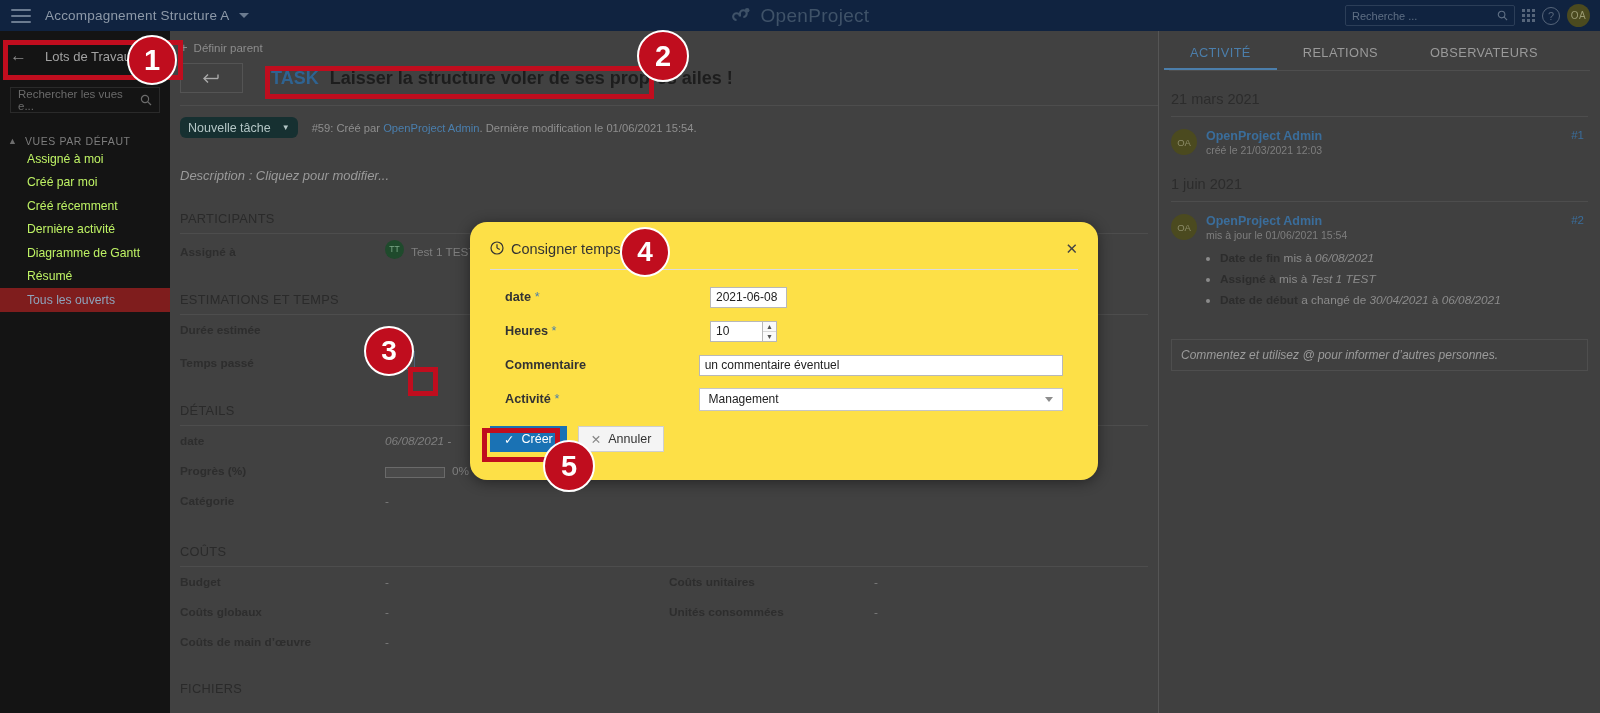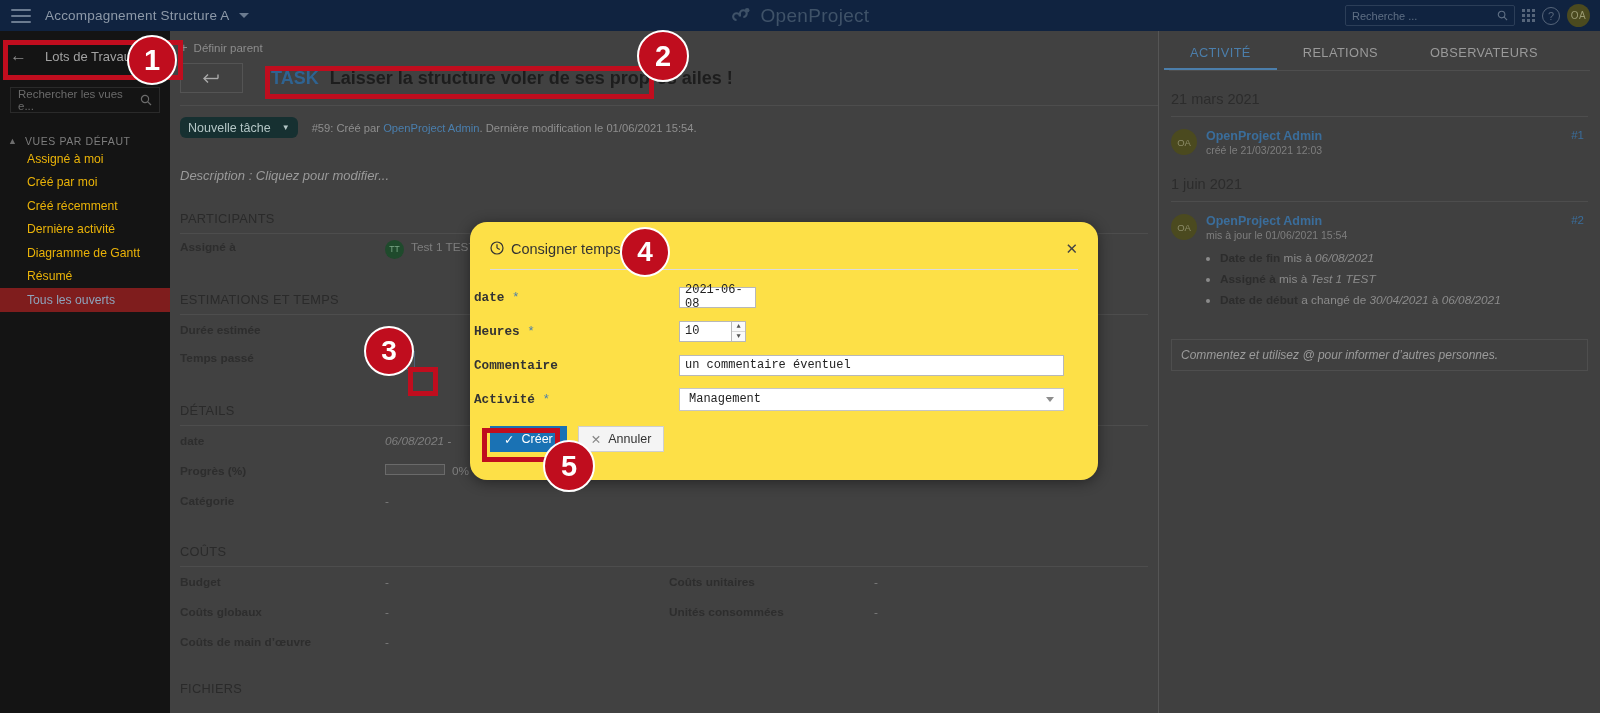--- a/index.html
+++ b/index.html
@@ -42,21 +42,21 @@
   #sb-head { height: 50px; display: flex; align-items: center; padding: 0 10px; }
   #sb-back { color: #8b8b8b; font-size: 17px; margin-right: 18px; cursor: pointer; }
   #sb-title { color: #a2a2a2; font-size: 13px; }
   #sb-search { margin: 6px 10px 0 10px; height: 26px; border: 1px solid #2a2a2a;
     display: flex; align-items: center; padding: 0 7px; }
   #sb-search .ph { color: #6b6b6b; font-size: 11.5px; flex: 1; }
   .sb-group { margin-top: 22px; display: flex; align-items: center; padding-left: 8px; }
   .sb-group .chev { color: #6e6e6e; font-size: 9px; margin-right: 8px; }
   .sb-group .lbl { color: #7d7d7d; font-size: 10.5px; letter-spacing: .6px; text-align: center; }
   .sb-item { height: 23.5px; display: flex; align-items: center; padding-left: 27px;
-    color: #eab308; font-size: 12.2px; cursor: pointer; }
+    color: #bef264; font-size: 12.2px; cursor: pointer; }
   .sb-item.active { background: #7f1d1d; color: #8ea3bb; }
 
   
   #main { position: absolute; top: 31px; left: 170px; width: 988px; height: 682px; background: #414141; }
   #setparent { padding: 9px 0 0 10px; display: flex; align-items: center; gap: 6px;
     color: #8c8c8c; font-size: 11.5px; cursor: pointer; }
   #setparent .plus { font-size: 13px; color: #8c8c8c; }
   #title-row { display: flex; align-items: center; margin: 8px 0 0 10px; }
   #backbtn { width: 63px; height: 30px; border: 1px solid #545454; display: flex;
     align-items: center; justify-content: center; color: #aaa; font-size: 13px; cursor: pointer; }
@@ -68,21 +68,21 @@
   #status-btn { background: #163031; color: #b4c6c6; font-size: 12.5px; height: 21px;
     display: flex; align-items: center; padding: 0 8px; gap: 11px; cursor: pointer; border-radius: 6px; }
   #status-btn .c { font-size: 8px; }
   #meta-text { color: #8f8f8f; font-size: 11.2px; }
   #meta-text a { color: #4a7fae; text-decoration: none; }
   #description { margin: 30px 0 0 10px; color: #9a9a9a; font-size: 13px; font-style: italic; }
 
   .sec-title { margin: 28px 0 0 10px; color: #2a2a2a; font-size: 12.8px; letter-spacing: .3px; }
   .sec-rule { margin: 7px 10px 0 10px; border-top: 1px solid #4d4d4d; }
   .frow { display: flex; align-items: center; height: 30px; margin-left: 10px; }
-  .fcol { display: flex; align-items: flex-start; width: 497px; }
+  .fcol { display: flex; align-items: flex-end; width: 497px; }
   .flabel { width: 205px; color: #2d2d2d; font-size: 11.8px; font-weight: bold; }
   .fval { color: #7e7e7e; font-size: 11.8px; }
   .fval.ital { font-style: italic; }
   .avatar-sm { width: 19px; height: 19px; border-radius: 50%; background: #1f4a2c;
     color: #7ba888; font-size: 8.5px; display: flex; align-items: center; justify-content: center;
     margin-right: 7px; }
   .progress-track { width: 60px; height: 11px; border: 1px solid #6a6a6a; background: #4a4a4a; margin-right: 7px; }
   .prio-dot { width: 7px; height: 7px; border-radius: 50%; background: #3b6f9e; margin-right: 6px; }
   #clock-btn { width: 20px; height: 19px; border: 1px solid #4e6075; background: #464646;
     display: flex; align-items: center; justify-content: center; color: #3f6f9c; font-size: 11px; cursor: pointer; }
@@ -118,21 +118,21 @@
   .tb-dots { width: 16px; color: #9a9a9a; font-size: 15px; text-align: center; cursor: pointer; line-height: 25px; }
 
   
   #modal { position: absolute; left: 470px; top: 222px; width: 628px; height: 258px;
     background: #fde047; box-shadow: 0 2px 14px rgba(0,0,0,.45); z-index: 30; border-radius: 17px; }
   #m-head { display: flex; align-items: center; padding: 18px 20px 0 20px; }
   #m-clock { font-size: 14px; color: #333; margin-right: 7px; }
   #m-title { font-size: 14.5px; color: #333; }
   #m-close { margin-left: auto; color: #444; font-size: 15px; cursor: pointer; }
   #m-rule { margin: 11px 20px 0 20px; border-top: 1px solid #dcdcdc; }
-  .m-row { display: flex; align-items: center; margin: 0 4px; height: 34px; font-family: Liberation Mono, monospace; }
+  .m-row { display: flex; align-items: center; margin: 0 35px; height: 34px; }
   .m-lbl { width: 205px; font-size: 12.7px; font-weight: bold; color: #333; }
   .m-lbl .req { color: #4c7fab; font-weight: normal; }
   .inp { border: 1px solid #b8b8b8; height: 21px; font-size: 12px; color: #222;
     display: flex; align-items: center; padding: 0 5px; background: #fff; }
   #i-date { width: 77px; }
   #i-hours { width: 67px; position: relative; padding-right: 16px; }
   .spin { position: absolute; right: -1px; top: -1px; bottom: -1px; width: 15px;
     border: 1px solid #b8b8b8; background: #fafafa; display: flex; flex-direction: column; cursor: pointer; }
   .spin div { flex: 1; display: flex; align-items: center; justify-content: center;
     font-size: 7px; color: #555; }

